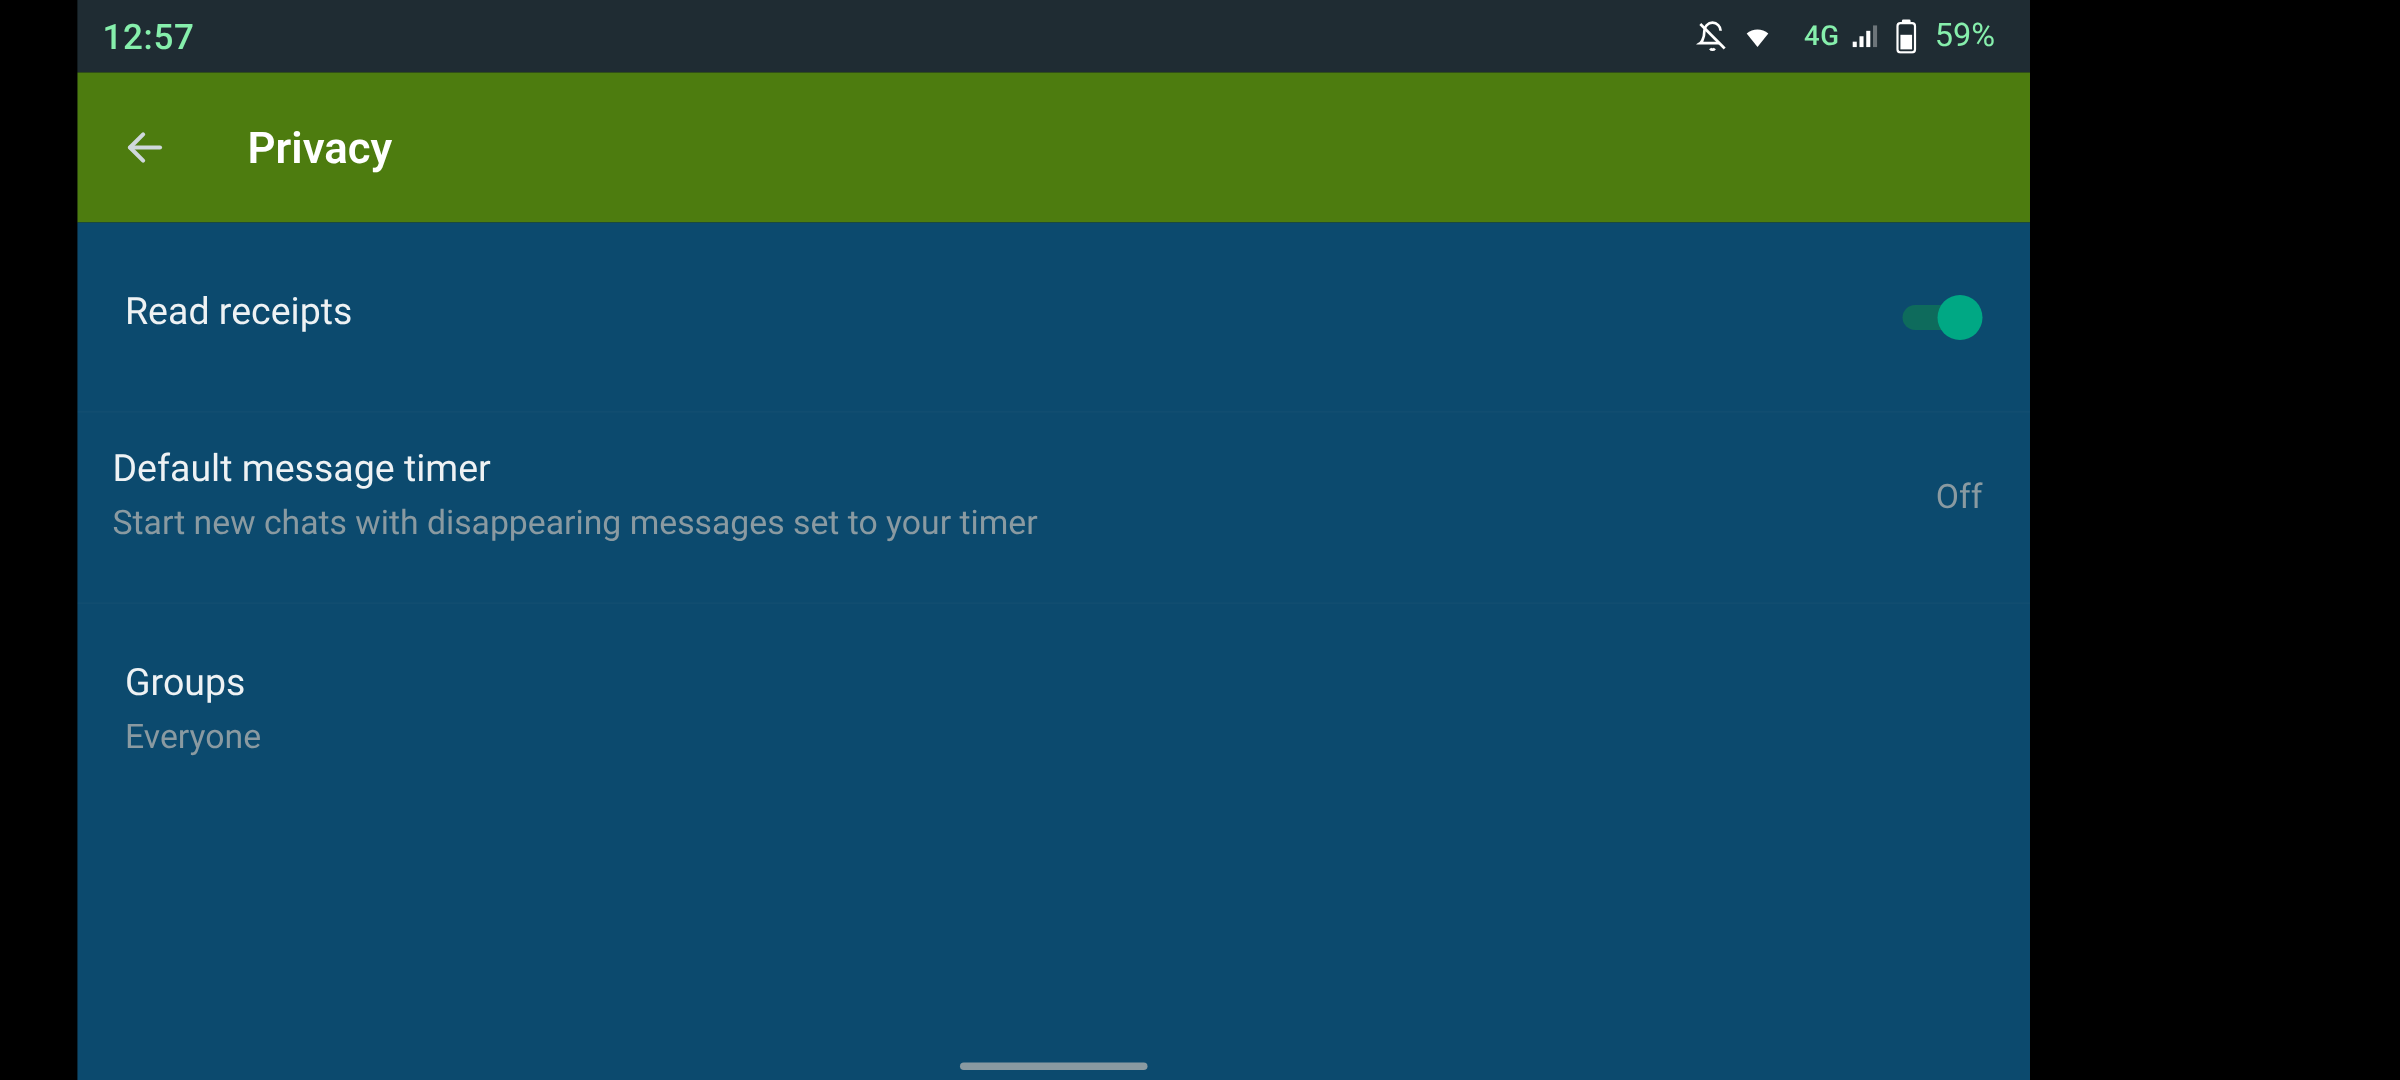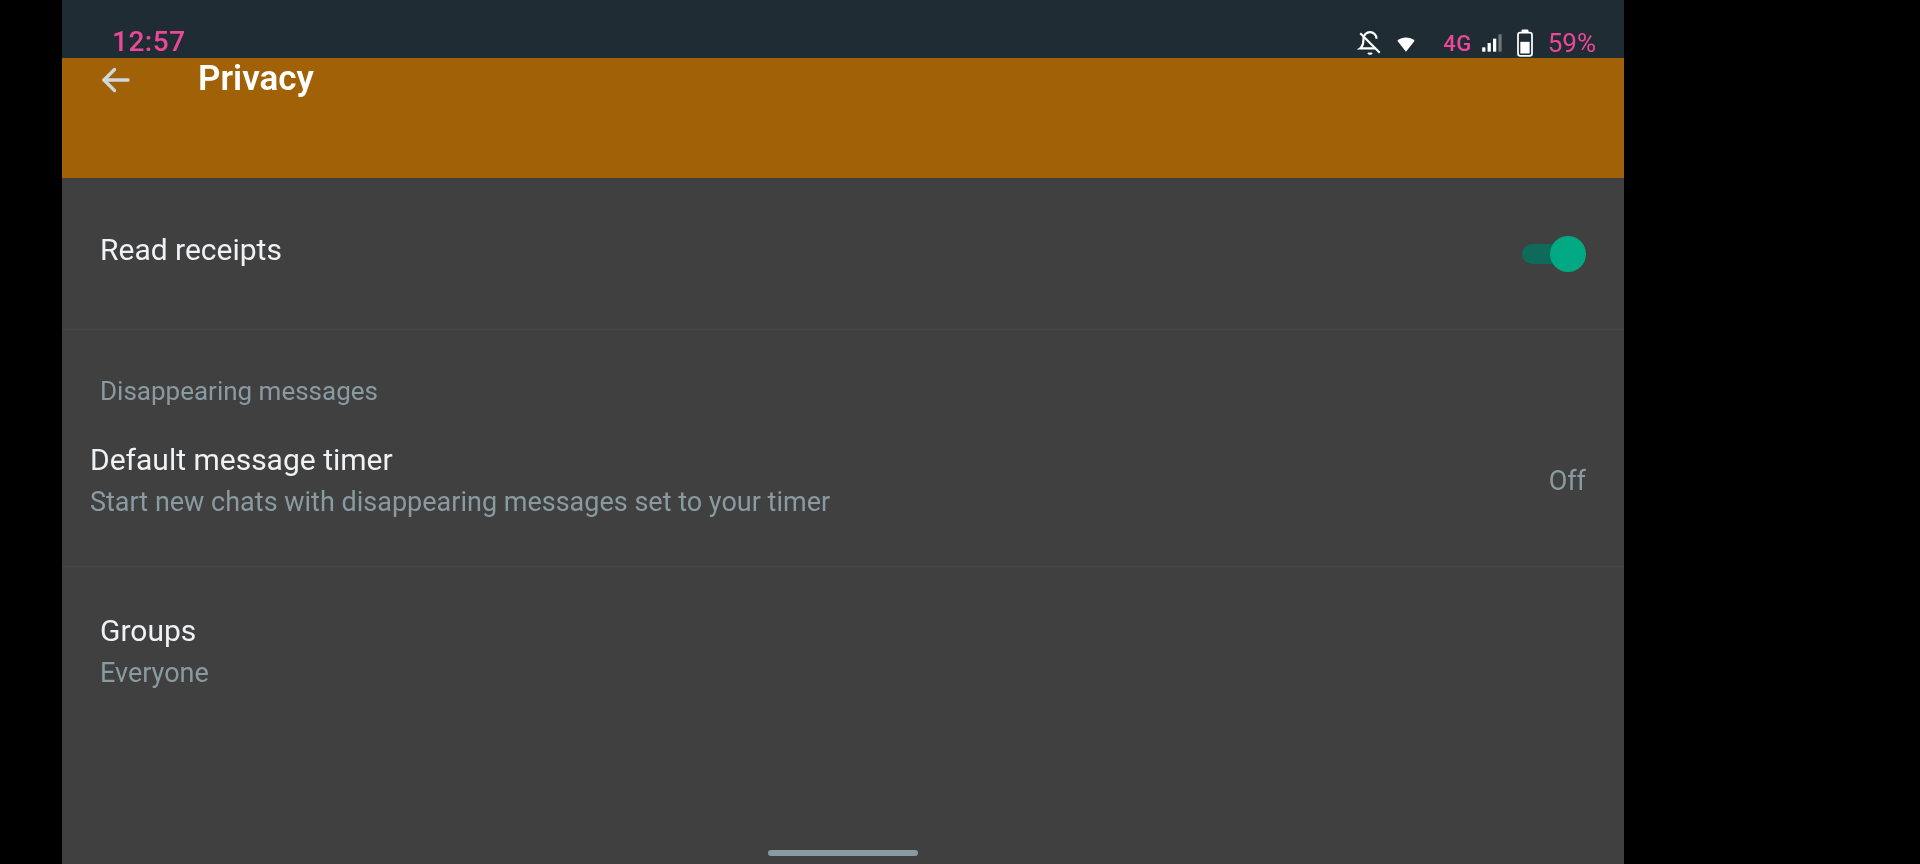--- a/index.html
+++ b/index.html
@@ -23,24 +23,24 @@
       background: #0b1418;
       display: flex;
       flex-direction: flex;
       flex-direction: column;
     }
     
     .status-bar {
       height: 58px;
       background: #1f2c33;
       display: flex;
-      align-items: flex-end;
+      align-items: center;
       justify-content: space-between;
-      padding: 0 28px 0 50px;
-      color: #ec4899;
+      padding: 0 28px 0 20px;
+      color: #86efac;
     }
     .status-time {
       font-size: 28px;
       font-weight: 500;
       letter-spacing: 0.5px;
     }
     .status-right {
       display: flex;
       align-items: center;
       gap: 10px;
@@ -58,43 +58,43 @@
       margin-right: -2px;
     }
     .status-pct {
       font-size: 26px;
       font-weight: 400;
       margin-left: 4px;
     }
     
     .app-bar {
       height: 120px;
-      background: #a16207;
-      display: flex;
-      align-items: flex-start;
+      background: #4d7c0f;
+      display: flex;
+      align-items: center;
       padding-left: 32px;
       gap: 60px;
     }
     .back-btn {
       width: 44px;
       height: 44px;
       display: flex;
       align-items: center;
       justify-content: center;
       color: #e5e9eb;
     }
     .app-title {
       font-size: 35px;
       font-weight: 600;
       color: #ffffff;
     }
     
     .content {
       flex: 1;
-      background: #404040;
+      background: #0c4a6e;
     }
     .row {
       padding: 36px 38px 36px 38px;
       border-bottom: 1px solid rgba(120,140,150,0.08);
       display: flex;
       align-items: center;
       justify-content: space-between;
       gap: 40px;
     }
     .row-text {
@@ -219,21 +219,20 @@
     <div class="row" style="padding-top:54px;padding-bottom:54px;">
       <div class="row-text">
         <div class="row-title">Read receipts</div>
       </div>
       <div class="toggle">
         <div class="toggle-track"></div>
         <div class="toggle-thumb"></div>
       </div>
     </div>
 
-    <div class="section-header">Disappearing messages</div>
 
     <div class="row" style="padding-top:28px;padding-bottom:46px;padding-left:28px;">
       <div class="row-text">
         <div class="row-title">Default message timer</div>
         <div class="row-sub">Start new chats with disappearing messages set to your timer</div>
       </div>
       <div class="row-value">Off</div>
     </div>
 
     <div class="row row-noborder" style="padding-top:46px;">

